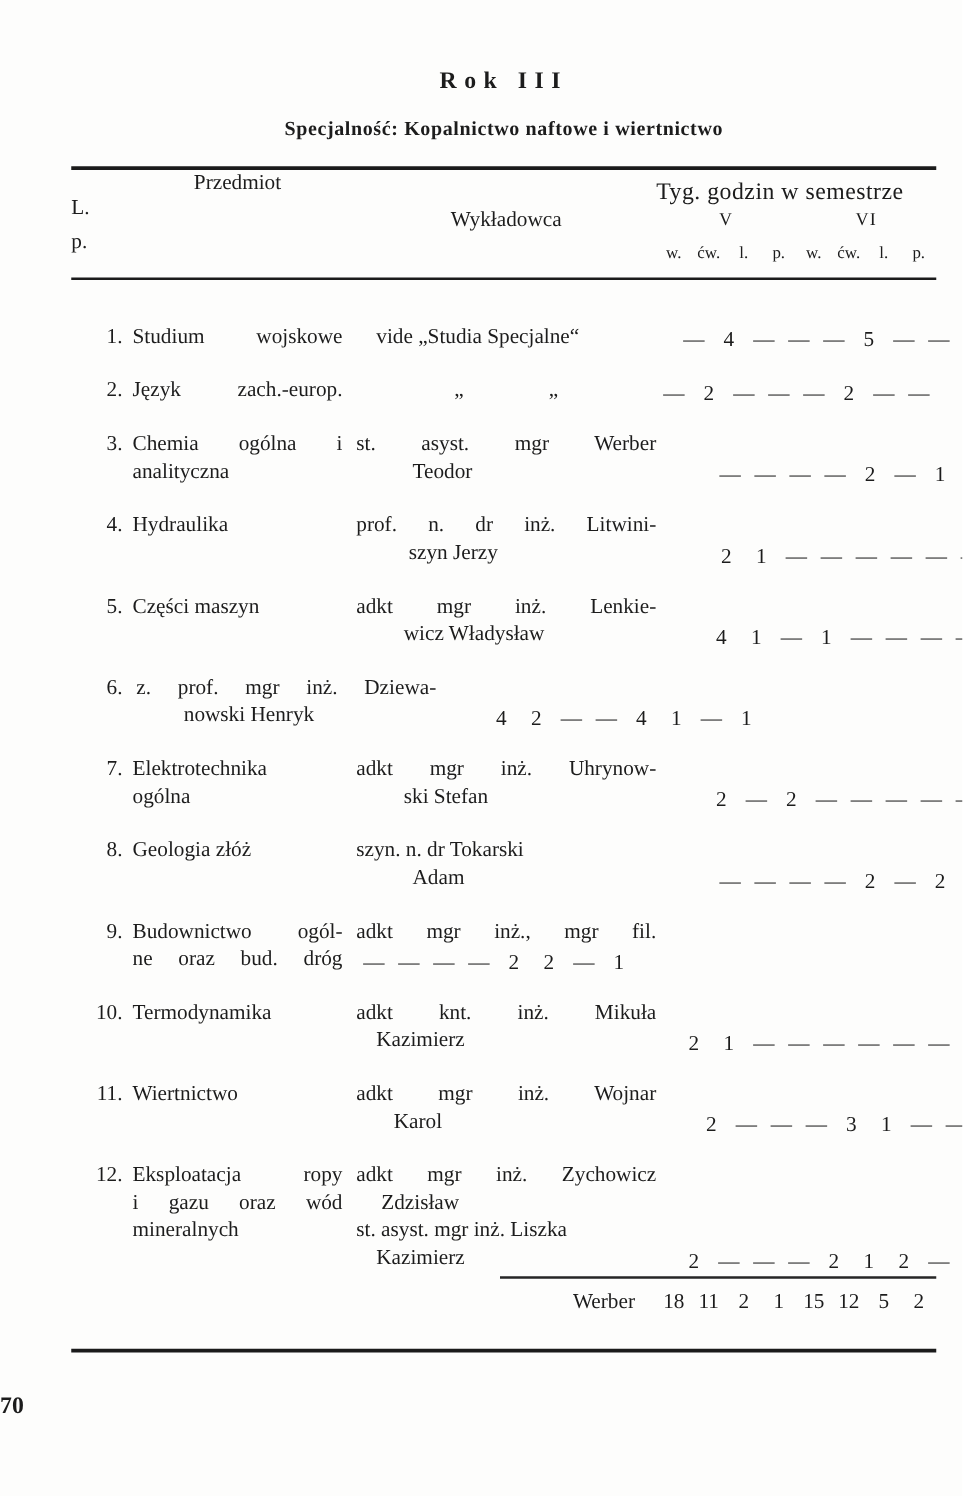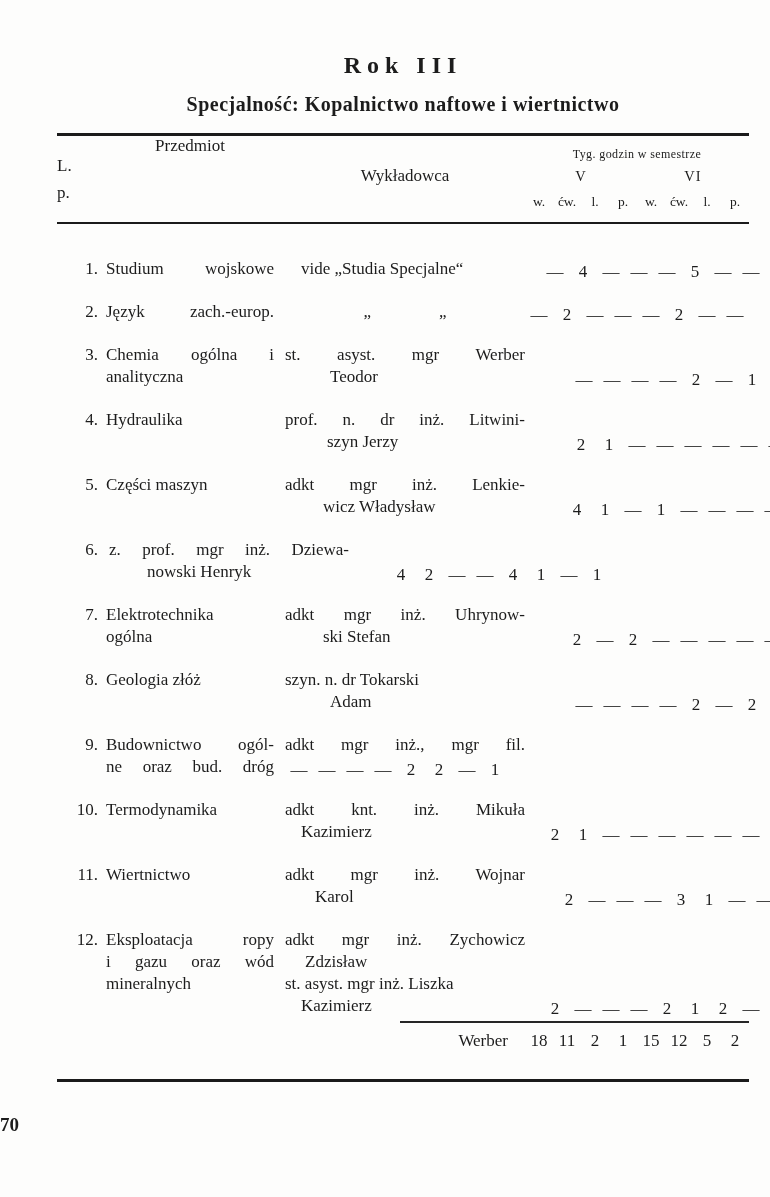--- a/index.html
+++ b/index.html
@@ -3,33 +3,33 @@
 <meta charset="utf-8">
 <style>
   html,body { margin:0; padding:0; background:#ffffff; }
   .sheet {
     position:relative; width:770px; height:1197px; overflow:hidden;
     background:#fdfdfc; color:#1c1c1c;
     font-family:"Liberation Serif","DejaVu Serif",serif;
     font-size:17px; box-sizing:border-box; padding-top:53px;
   }
   .centerband { margin-left:57px; width:692px; text-align:center; }
-  .doc-title { font-size:24px; font-weight:700; letter-spacing:6px; line-height:24px; }
-  .doc-subtitle { margin-top:15px; font-size:20px; font-weight:700; letter-spacing:0.5px; line-height:24px; }
+  .doc-title { font-size:19px; font-weight:700; letter-spacing:6px; line-height:24px; }
+  .doc-subtitle { margin-top:15px; font-size:16px; font-weight:700; letter-spacing:0.5px; line-height:24px; }
   .tablewrap { margin-left:57px; width:692px; }
   .rule { height:3px; background:#1b1b1b; }
   .rule.thin { height:2px; }
   .rule.top { margin-top:17px; }
   
   .thead { display:flex; height:86px; align-items:flex-start; }
   .h-lp { width:41px; padding-top:16px; line-height:27px; }
   .h-subj { width:168px; margin-left:8px; text-align:center; }
   .h-lect { width:240px; margin-left:11px; padding-top:30px; text-align:center; }
   .h-hours { width:224px; }
-  .hh-title { padding-top:10px; font-size:12px; line-height:16px; text-align:center; letter-spacing:0.4px; }
+  .hh-title { padding-top:10px; font-size:19px; line-height:16px; letter-spacing:0.4px; }
   .hh-sems { display:flex; margin-top:5px; font-size:14.5px; line-height:18px; letter-spacing:1px; }
   .hh-sems span { width:112px; text-align:center; }
   .hh-cols { display:flex; margin-top:8px; font-size:13.5px; line-height:18px; }
   .hcell { width:28px; text-align:center; flex:none; }
   
   .tbody { margin-top:34px; line-height:22px; }
   .row { display:flex; align-items:flex-start; margin-bottom:21px; }
   .row:last-child { margin-bottom:4px; }
   .c-no { width:41px; text-align:right; flex:none; }
   .c-subj { width:168px; margin-left:8px; flex:none; }

